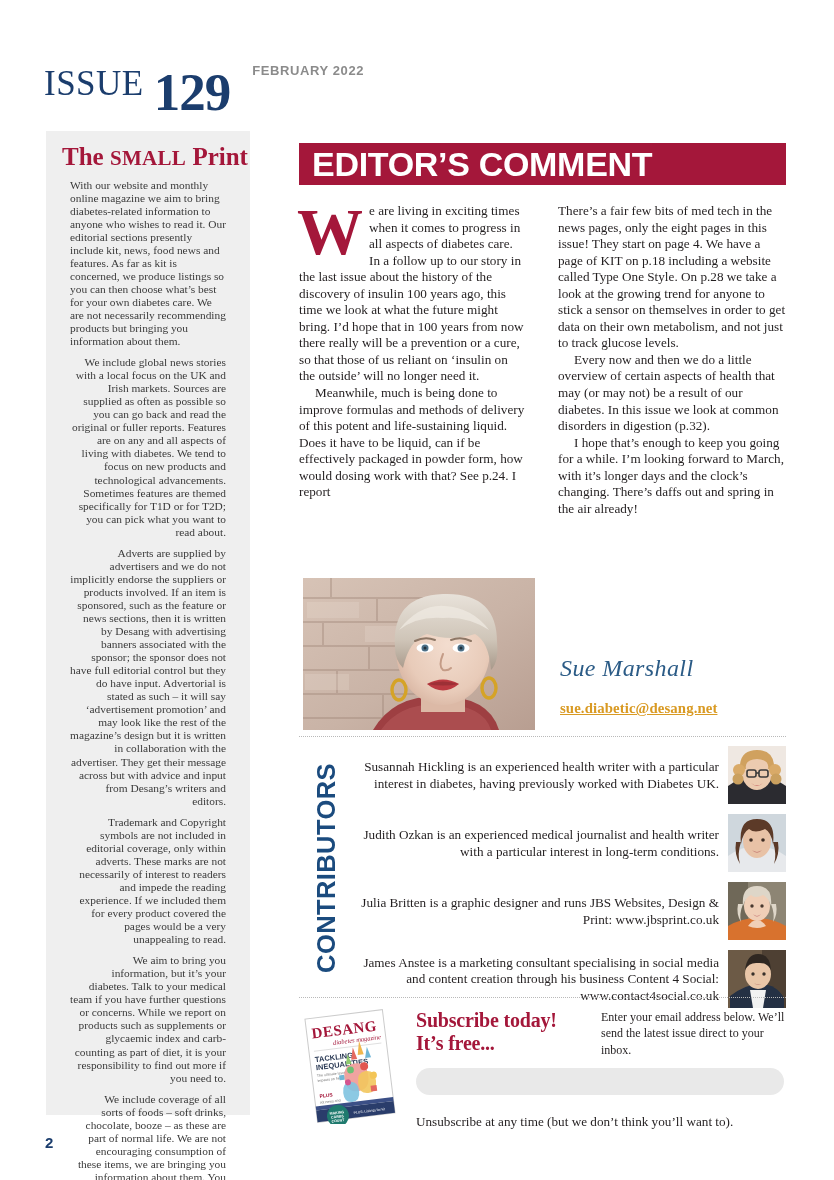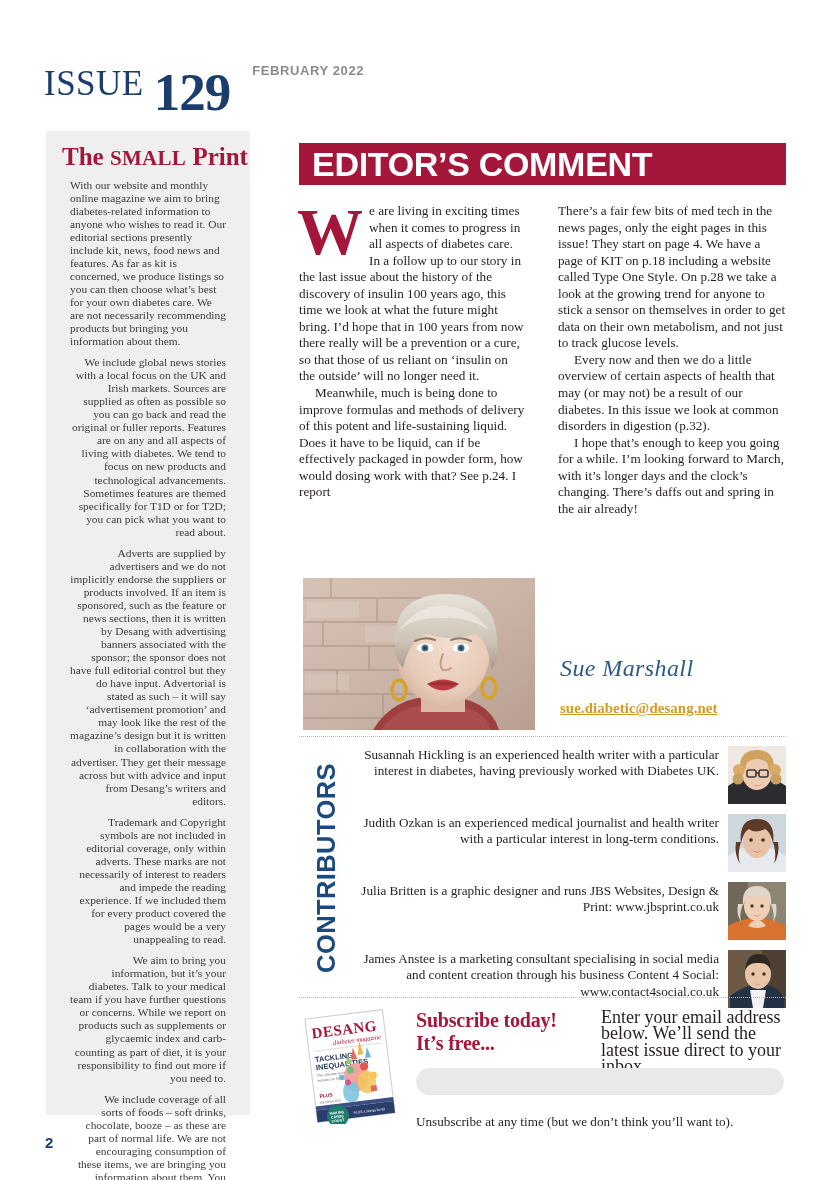--- a/index.html
+++ b/index.html
@@ -237,21 +237,21 @@
     white-space: nowrap;
   }
   .contrib-list {
     position: absolute;
     left: 52px;
     top: 2px;
     width: 435px;
   }
   .contrib-row {
     display: flex;
-    align-items: flex-start;
+    align-items: center;
     gap: 9px;
     margin-bottom: 10px;
   }
   .contrib-text {
     flex: 1;
     text-align: right;
     font-family: "Liberation Serif", serif;
     font-size: 13.2px;
     line-height: 16.4px;
     color: #231f20;
@@ -296,21 +296,21 @@
     line-height: 23px;
     color: #a4173a;
     letter-spacing: -0.2px;
   }
   .sub-blurb {
     position: absolute;
     left: 302px;
     top: 3px;
     width: 188px;
     font-family: "Liberation Serif", serif;
-    font-size: 18px;
+    font-size: 12px;
     line-height: 16.4px;
     color: #231f20;
   }
   .email-input {
     position: absolute;
     left: 117px;
     top: 62px;
     width: 368px;
     height: 27px;
     background: #e9e9e9;

